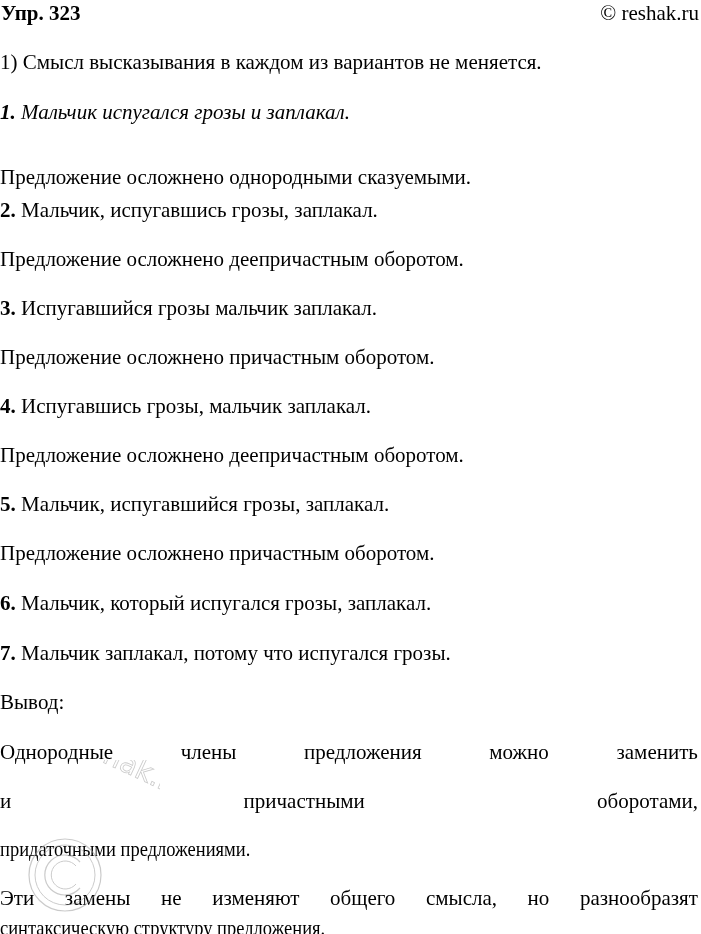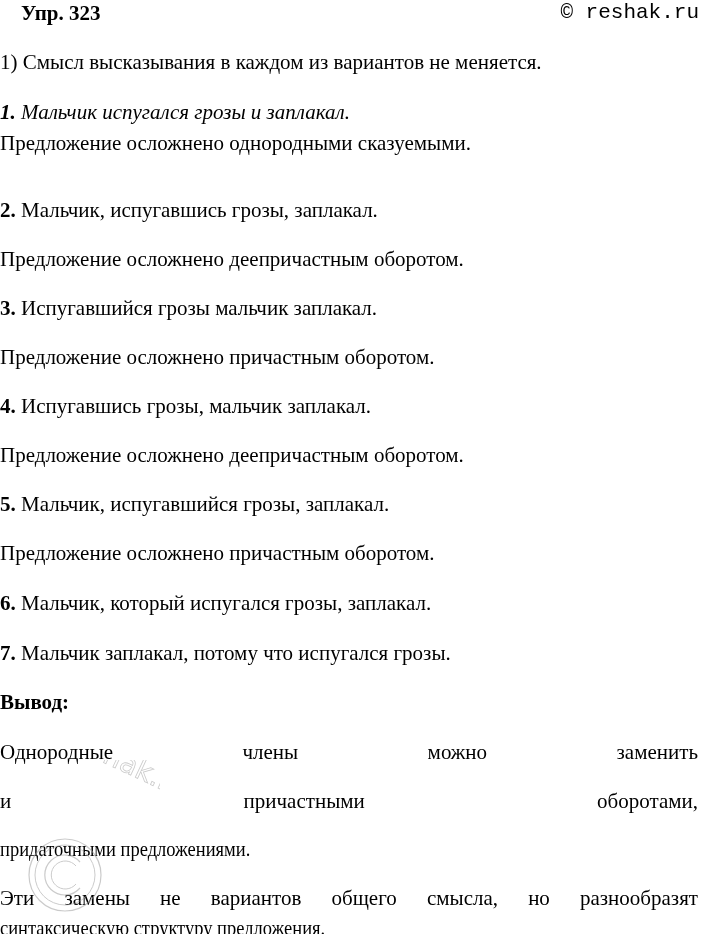--- a/index.html
+++ b/index.html
@@ -22,32 +22,30 @@
       font-size: 21px;
       line-height: 24px;
     }
     .header-title {
       position: absolute;
       left: 1px;
       top: 0px;
       font-size: 21px;
       line-height: 26px;
       font-weight: bold;
-      padding-left: 20px;
     }
     .header-copy {
       position: absolute;
       right: 2px;
       top: 0px;
       font-size: 21px;
       line-height: 26px;
-      font-family: Liberation Mono, monospace;
     }
     .num { font-weight: bold; }
-    .bold { font-weight: bold; }
+    .bold { font-weight: normal; }
     .justify-line {
       position: absolute;
       left: 0;
       width: 698px;
       font-size: 21px;
       line-height: 24px;
       text-align: justify;
       text-align-last: justify;
       white-space: nowrap;
       display: flex;
@@ -72,21 +70,21 @@
 <body>
 
 <div>
 
   <div class="header-title">Упр. 323</div>
   <div class="header-copy">© reshak.ru</div>
 
   <div class="line" style="top:50px;">1) Смысл высказывания в каждом из вариантов не меняется.</div>
 
   <div class="line" style="top:100px;font-style:italic;"><span class="num">1.</span><span> Мальчик испугался грозы и заплакал.</span></div>
-  <div class="line" style="top:131px;text-align:right;">Предложение осложнено однородными сказуемыми.</div>
+  <div class="line" style="top:165px;text-align:right;">Предложение осложнено однородными сказуемыми.</div>
 
   <div class="line" style="top:198px;"><span class="num">2.</span><span> Мальчик, испугавшись грозы, заплакал.</span></div>
   <div class="line" style="top:247px;">Предложение осложнено деепричастным оборотом.</div>
 
   <div class="line" style="top:296px;"><span class="num">3.</span><span> Испугавшийся грозы мальчик заплакал.</span></div>
   <div class="line" style="top:345px;">Предложение осложнено причастным оборотом.</div>
 
   <div class="line" style="top:394px;"><span class="num">4.</span><span> Испугавшись грозы, мальчик заплакал.</span></div>
   <div class="line" style="top:443px;">Предложение осложнено деепричастным оборотом.</div>
 
@@ -95,37 +93,38 @@
 
   <div class="line" style="top:591px;text-align:right;"><span class="num">6.</span><span> Мальчик, который испугался грозы, заплакал.</span></div>
 
   <div class="line" style="top:641px;"><span class="num">7.</span><span> Мальчик заплакал, потому что испугался грозы.</span></div>
 
   <div class="line bold" style="top:690px;">Вывод:</div>
 
   <div class="justify-line" style="top:740px;">
     <span>Однородные</span>
     <span>члены</span>
+    <span>предложения</span>
     <span>можно</span>
     <span>заменить</span>
   </div>
 
   <div class="justify-line" style="top:789px;">
     <span>и</span>
     <span>причастными</span>
     <span>оборотами,</span>
   </div>
 
   <div class="line condensed" style="top:837px;">придаточными предложениями.</div>
 
   <div class="justify-line" style="top:886px;align-items:flex-end;">
     <span>Эти</span>
     <span>замены</span>
     <span>не</span>
-    <span>вариантов</span>
+    <span>изменяют</span>
     <span>общего</span>
     <span>смысла,</span>
     <span>но</span>
     <span>разнообразят</span>
   </div>
 
   <div class="line condensed" style="top:916px;">синтаксическую структуру предложения.</div>
 
   <svg class="watermark" viewBox="0 0 150 170" xmlns="http://www.w3.org/2000/svg">
     <circle cx="55" cy="115" r="36" fill="none" stroke="#a0a0a0" stroke-width="1.2"></circle>

